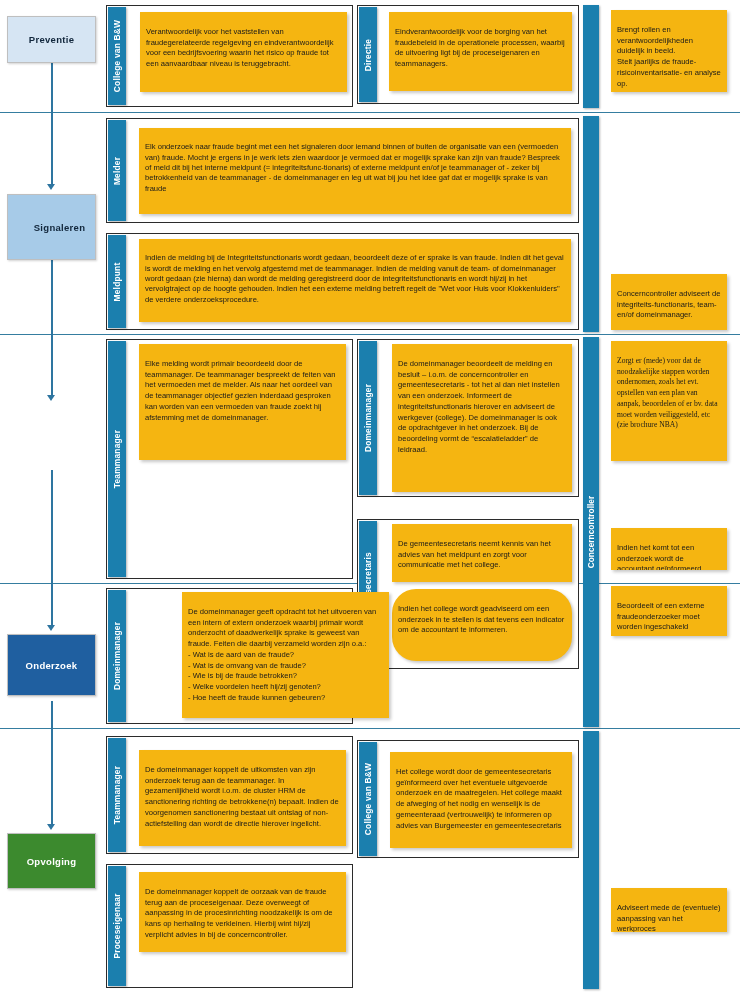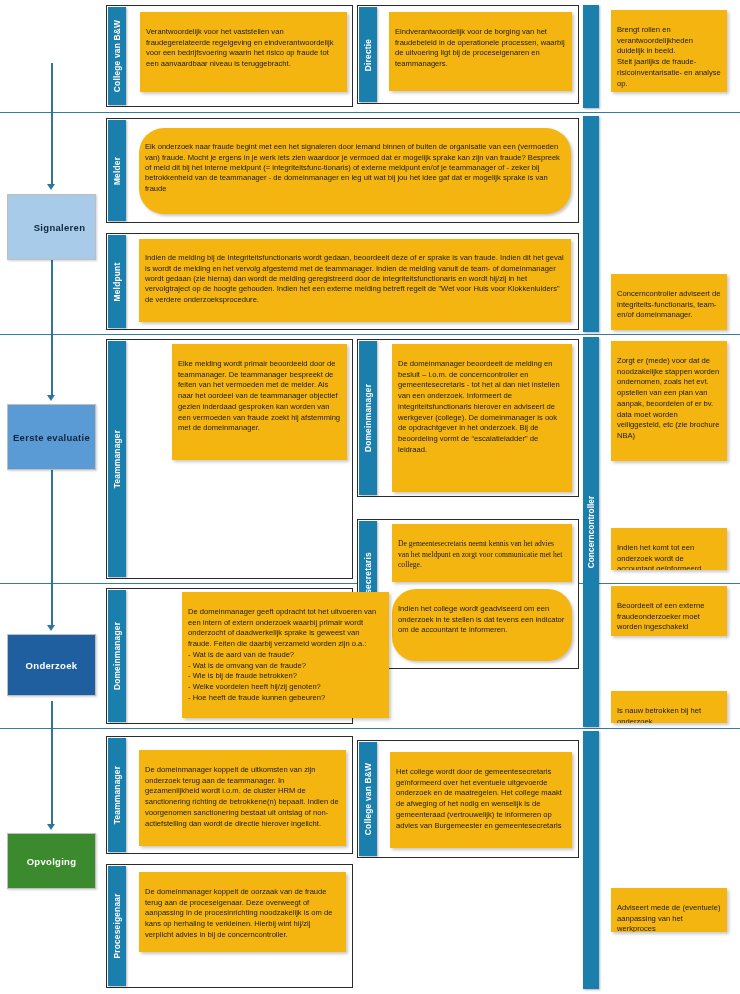--- a/index.html
+++ b/index.html
@@ -109,28 +109,28 @@
 
   <div class="conn" style="left:51px;top:259px;height:137px;"></div>
   <div class="arrow-head" style="left:47px;top:395px;"></div>
 
   <div class="conn" style="left:51px;top:470px;height:156px;"></div>
   <div class="arrow-head" style="left:47px;top:625px;"></div>
 
   <div class="conn" style="left:51px;top:701px;height:124px;"></div>
   <div class="arrow-head" style="left:47px;top:824px;"></div>
 
+  <div class="stage s-preventie" style="left:7px;top:16px;width:89px;height:47px;">
+    <span>Preventie</span>
+  </div>
 
   <div class="stage s-signaleren" style="left:7px;top:194px;width:89px;height:66px;padding-left:16px;">
     <span>Signaleren</span>
   </div>
 
-  <div class="stage s-eerste" style="left:7px;top:404px;width:89px;height:66px;">
-    <span>Eerste evaluatie</span>
-  </div>
 
   <div class="stage s-onderzoek" style="left:7px;top:634px;width:89px;height:62px;">
     <span>Onderzoek</span>
   </div>
 
   <div class="stage s-opvolging" style="left:7px;top:833px;width:89px;height:56px;">
     <span>Opvolging</span>
   </div>
 
   <div class="lane" style="left:106px;top:5px;width:247px;height:102px;"></div>
@@ -154,21 +154,21 @@
     </div>
   <div class="note" style="left:611px;top:10px;width:116px;height:82px;">
     <span>Brengt rollen en verantwoordelijkheden duidelijk in beeld.
 Stelt jaarlijks de fraude-risicoinventarisatie- en analyse op.</span>
   </div>
 
   <div class="lane" style="left:106px;top:118px;width:473px;height:105px;"></div>
   <div class="role-tab" style="left:108px;top:120px;width:18px;height:101px;">
     <span>Melder</span>
   </div>
-  <div class="note tight" style="left:139px;top:128px;width:432px;height:86px;border-radius:25px;">
+  <div class="note tight" style="left:139px;top:128px;width:432px;height:86px;">
     <span>Elk onderzoek naar fraude begint met een het signaleren door iemand binnen of buiten de organisatie van een (vermoeden van) fraude. Mocht je ergens in je werk iets zien waardoor je vermoed dat er mogelijk sprake kan zijn van fraude? Bespreek of meld dit bij het interne meldpunt (= integriteitsfunc-tionaris) of externe meldpunt en/of je teammanager of - zeker bij betrokkenheid van de teammanager - de domeinmanager en leg uit wat bij jou het idee gaf dat er mogelijk sprake is van fraude</span>
   </div>
 
   <div class="lane" style="left:106px;top:233px;width:473px;height:97px;"></div>
   <div class="role-tab" style="left:108px;top:235px;width:18px;height:93px;">
     <span>Meldpunt</span>
   </div>
   <div class="note tight" style="left:139px;top:239px;width:432px;height:83px;">
     <span>Indien de melding bij de Integriteitsfunctionaris wordt gedaan, beoordeelt deze of er sprake is van fraude. Indien dit het geval is wordt de melding en het vervolg afgestemd met de teammanager. Indien de melding vanuit de team- of domeinmanager wordt gedaan (zie hierna) dan wordt de melding geregistreerd door de integriteitsfunctionaris en wordt hij/zij in het vervolgtraject op de hoogte gehouden. Indien het een externe melding betreft regelt de "Wet voor Huis voor Klokkenluiders" de verdere onderzoeksprocedure.</span>
   </div>
@@ -177,47 +177,47 @@
       <span style="visibility:hidden;">.</span>
     </div>
   <div class="note" style="left:611px;top:274px;width:116px;height:56px;">
     <span>Concerncontroller adviseert de integriteits-functionaris, team- en/of domeinmanager.</span>
   </div>
 
   <div class="lane" style="left:106px;top:339px;width:247px;height:240px;"></div>
   <div class="role-tab" style="left:108px;top:341px;width:18px;height:236px;">
     <span>Teammanager</span>
   </div>
-  <div class="note" style="left:139px;top:344px;width:175px;height:116px;margin-left:33px;">
+  <div class="note" style="left:139px;top:344px;width:207px;height:116px;">
     <span>Elke melding wordt primair beoordeeld door de teammanager. De teammanager bespreekt de feiten van het vermoeden met de melder. Als naar het oordeel van de teammanager objectief gezien inderdaad gesproken kan worden van een vermoeden van fraude zoekt hij afstemming met de domeinmanager.</span>
   </div>
 
   <div class="lane" style="left:357px;top:339px;width:222px;height:158px;"></div>
   <div class="role-tab" style="left:359px;top:341px;width:18px;height:154px;">
     <span>Domeinmanager</span>
   </div>
   <div class="note" style="left:392px;top:344px;width:180px;height:148px;">
     <span>De domeinmanager beoordeelt de melding en besluit – i.o.m. de concerncontroller en gemeentesecretaris - tot het al dan niet instellen van een onderzoek. Informeert de integriteitsfunctionaris hierover en adviseert de werkgever (college). De domeinmanager is ook de opdrachtgever in het onderzoek. Bij de beoordeling vormt de “escalatieladder” de leidraad.</span>
   </div>
 
   <div class="lane" style="left:357px;top:519px;width:222px;height:150px;"></div>
   <div class="role-tab" style="left:359px;top:521px;width:18px;height:146px;">
     <span>Gemeentesecretaris</span>
   </div>
-  <div class="note" style="left:392px;top:524px;width:180px;height:58px;font-family:Liberation Serif, serif;">
+  <div class="note" style="left:392px;top:524px;width:180px;height:58px;">
     <span>De gemeentesecretaris neemt kennis van het advies van het meldpunt en zorgt voor communicatie met het college.</span>
   </div>
   <div class="note" style="left:392px;top:589px;width:180px;height:72px;border-radius:24px;">
     <span>Indien het college wordt geadviseerd om een onderzoek in te stellen is dat tevens een indicator om de accountant te informeren.</span>
   </div>
 
   <div class="spine" style="left:583px;top:337px;width:16px;height:390px;">
     <span>Concerncontroller</span>
   </div>
-  <div class="note" style="left:611px;top:341px;width:116px;height:120px;">
+  <div class="note" style="left:611px;top:341px;width:116px;height:120px;font-family:Liberation Serif, serif;">
     <span>Zorgt er (mede) voor dat de noodzakelijke stappen worden ondernomen, zoals het evt. opstellen van een plan van aanpak, beoordelen of er bv. data moet worden veiliggesteld, etc (zie brochure NBA)</span>
   </div>
 
   <div class="lane" style="left:106px;top:588px;width:247px;height:136px;"></div>
   <div class="role-tab" style="left:108px;top:590px;width:18px;height:132px;">
     <span>Domeinmanager</span>
   </div>
   <div class="note" style="left:139px;top:592px;width:207px;height:126px;margin-left:43px;">
     <span>De domeinmanager geeft opdracht tot het uitvoeren van een intern of extern onderzoek waarbij primair wordt onderzocht of daadwerkelijk sprake is geweest van fraude. Feiten die daarbij verzameld worden zijn o.a.:
 - Wat is de aard van de fraude?
@@ -226,23 +226,20 @@
 - Welke voordelen heeft hij/zij genoten?
 - Hoe heeft de fraude kunnen gebeuren?</span>
   </div>
 
   <div class="note" style="left:611px;top:528px;width:116px;height:42px;">
     <span>Indien het komt tot een onderzoek wordt de accountant geïnformeerd.</span>
   </div>
   <div class="note" style="left:611px;top:586px;width:116px;height:50px;">
     <span>Beoordeelt of een externe fraudeonderzoeker moet worden ingeschakeld</span>
   </div>
-  <div class="note" style="left:611px;top:691px;width:116px;height:32px;">
-    <span>Is nauw betrokken bij het onderzoek</span>
-  </div>
 
   <div class="lane" style="left:106px;top:736px;width:247px;height:118px;"></div>
   <div class="role-tab" style="left:108px;top:738px;width:18px;height:114px;">
     <span>Teammanager</span>
   </div>
   <div class="note" style="left:139px;top:750px;width:207px;height:96px;">
     <span>De domeinmanager koppelt de uitkomsten van zijn onderzoek terug aan de teammanager. In gezamenlijkheid wordt i.o.m. de cluster HRM de sanctionering richting de betrokkene(n) bepaalt. Indien de voorgenomen sanctionering bestaat uit ontslag of non-actiefstelling dan wordt de directie hierover ingelicht.</span>
   </div>
 
   <div class="lane" style="left:357px;top:740px;width:222px;height:118px;"></div>

